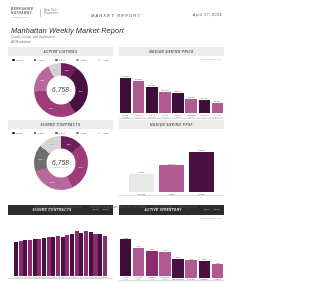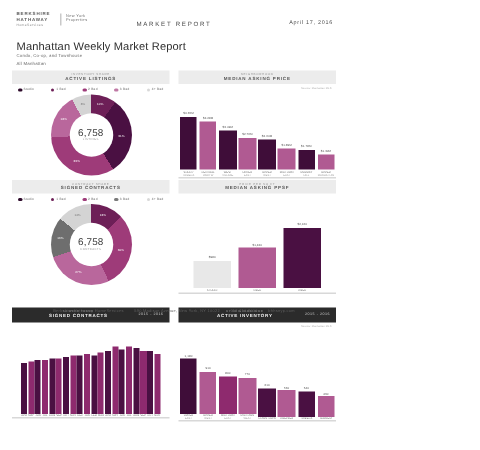--- a/index.html
+++ b/index.html
@@ -1,20 +1,20 @@
 <!DOCTYPE html>
 <html><head>
 <meta charset="utf-8">
 <title>Manhattan Weekly Market Report</title>
 <style>
   html,body{margin:0;padding:0;background:#ffffff;}
   body{width:232px;height:300px;overflow:hidden;
        font-family:"Liberation Sans",sans-serif;color:#3a3a3a;
        -webkit-font-smoothing:antialiased;}
-  .page{position:relative;width:232px;height:214px;background:#fff;box-sizing:border-box;}
+  .page{position:relative;width:232px;height:214px;background:#fff;box-sizing:border-box;font-style:italic;}
 
   
   .topbar{position:absolute;left:0;top:0;width:232px;height:22px;}
   .logo{position:absolute;left:11px;top:8px;width:52px;}
   .logo .l1{font-size:3.0px;letter-spacing:.55px;color:#5b5b5b;line-height:3.6px;font-weight:bold;}
   .logo .l2{font-size:3.0px;letter-spacing:.55px;color:#5b5b5b;line-height:3.6px;font-weight:bold;}
   .logo .l3{font-size:2.2px;letter-spacing:.3px;color:#8a8a8a;line-height:3px;margin-top:.5px;}
   .logo-div{position:absolute;left:40px;top:8.5px;width:.4px;height:8px;background:#c9c9c9;}
   .logo-sub{position:absolute;left:44px;top:8.5px;}
   .logo-sub div{font-size:2.6px;letter-spacing:.25px;color:#6f6f6f;line-height:3.3px;}

